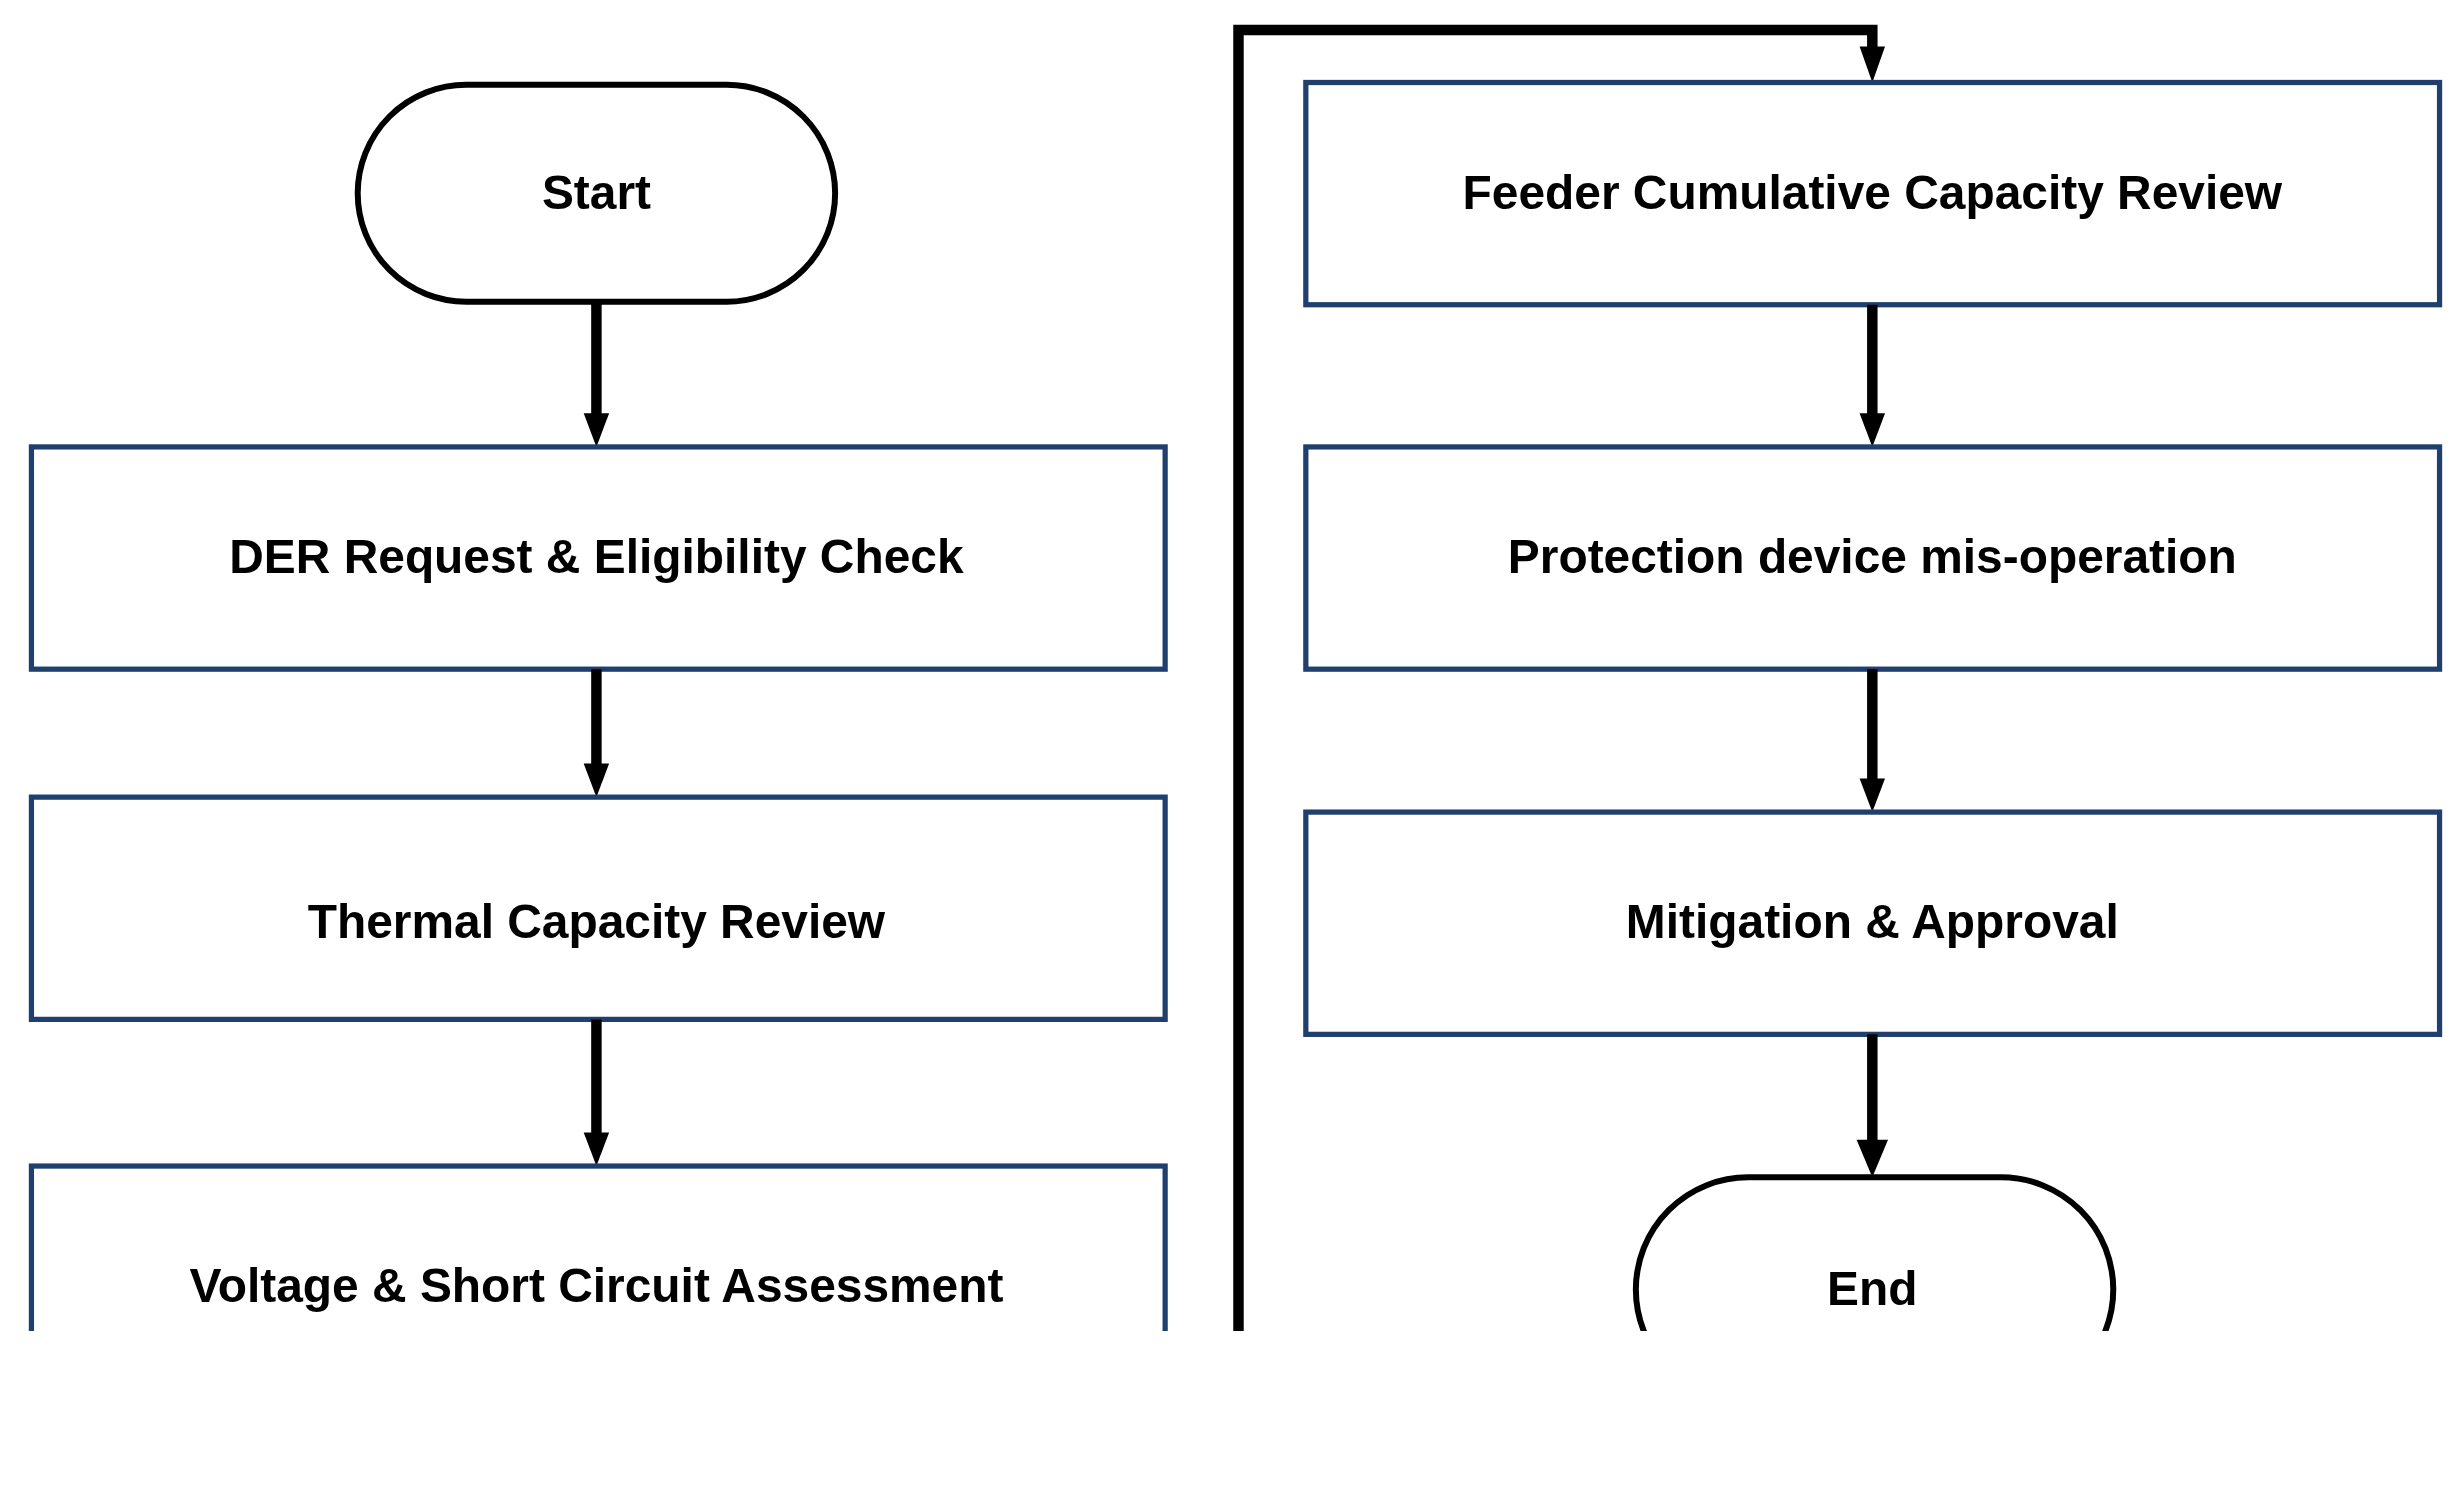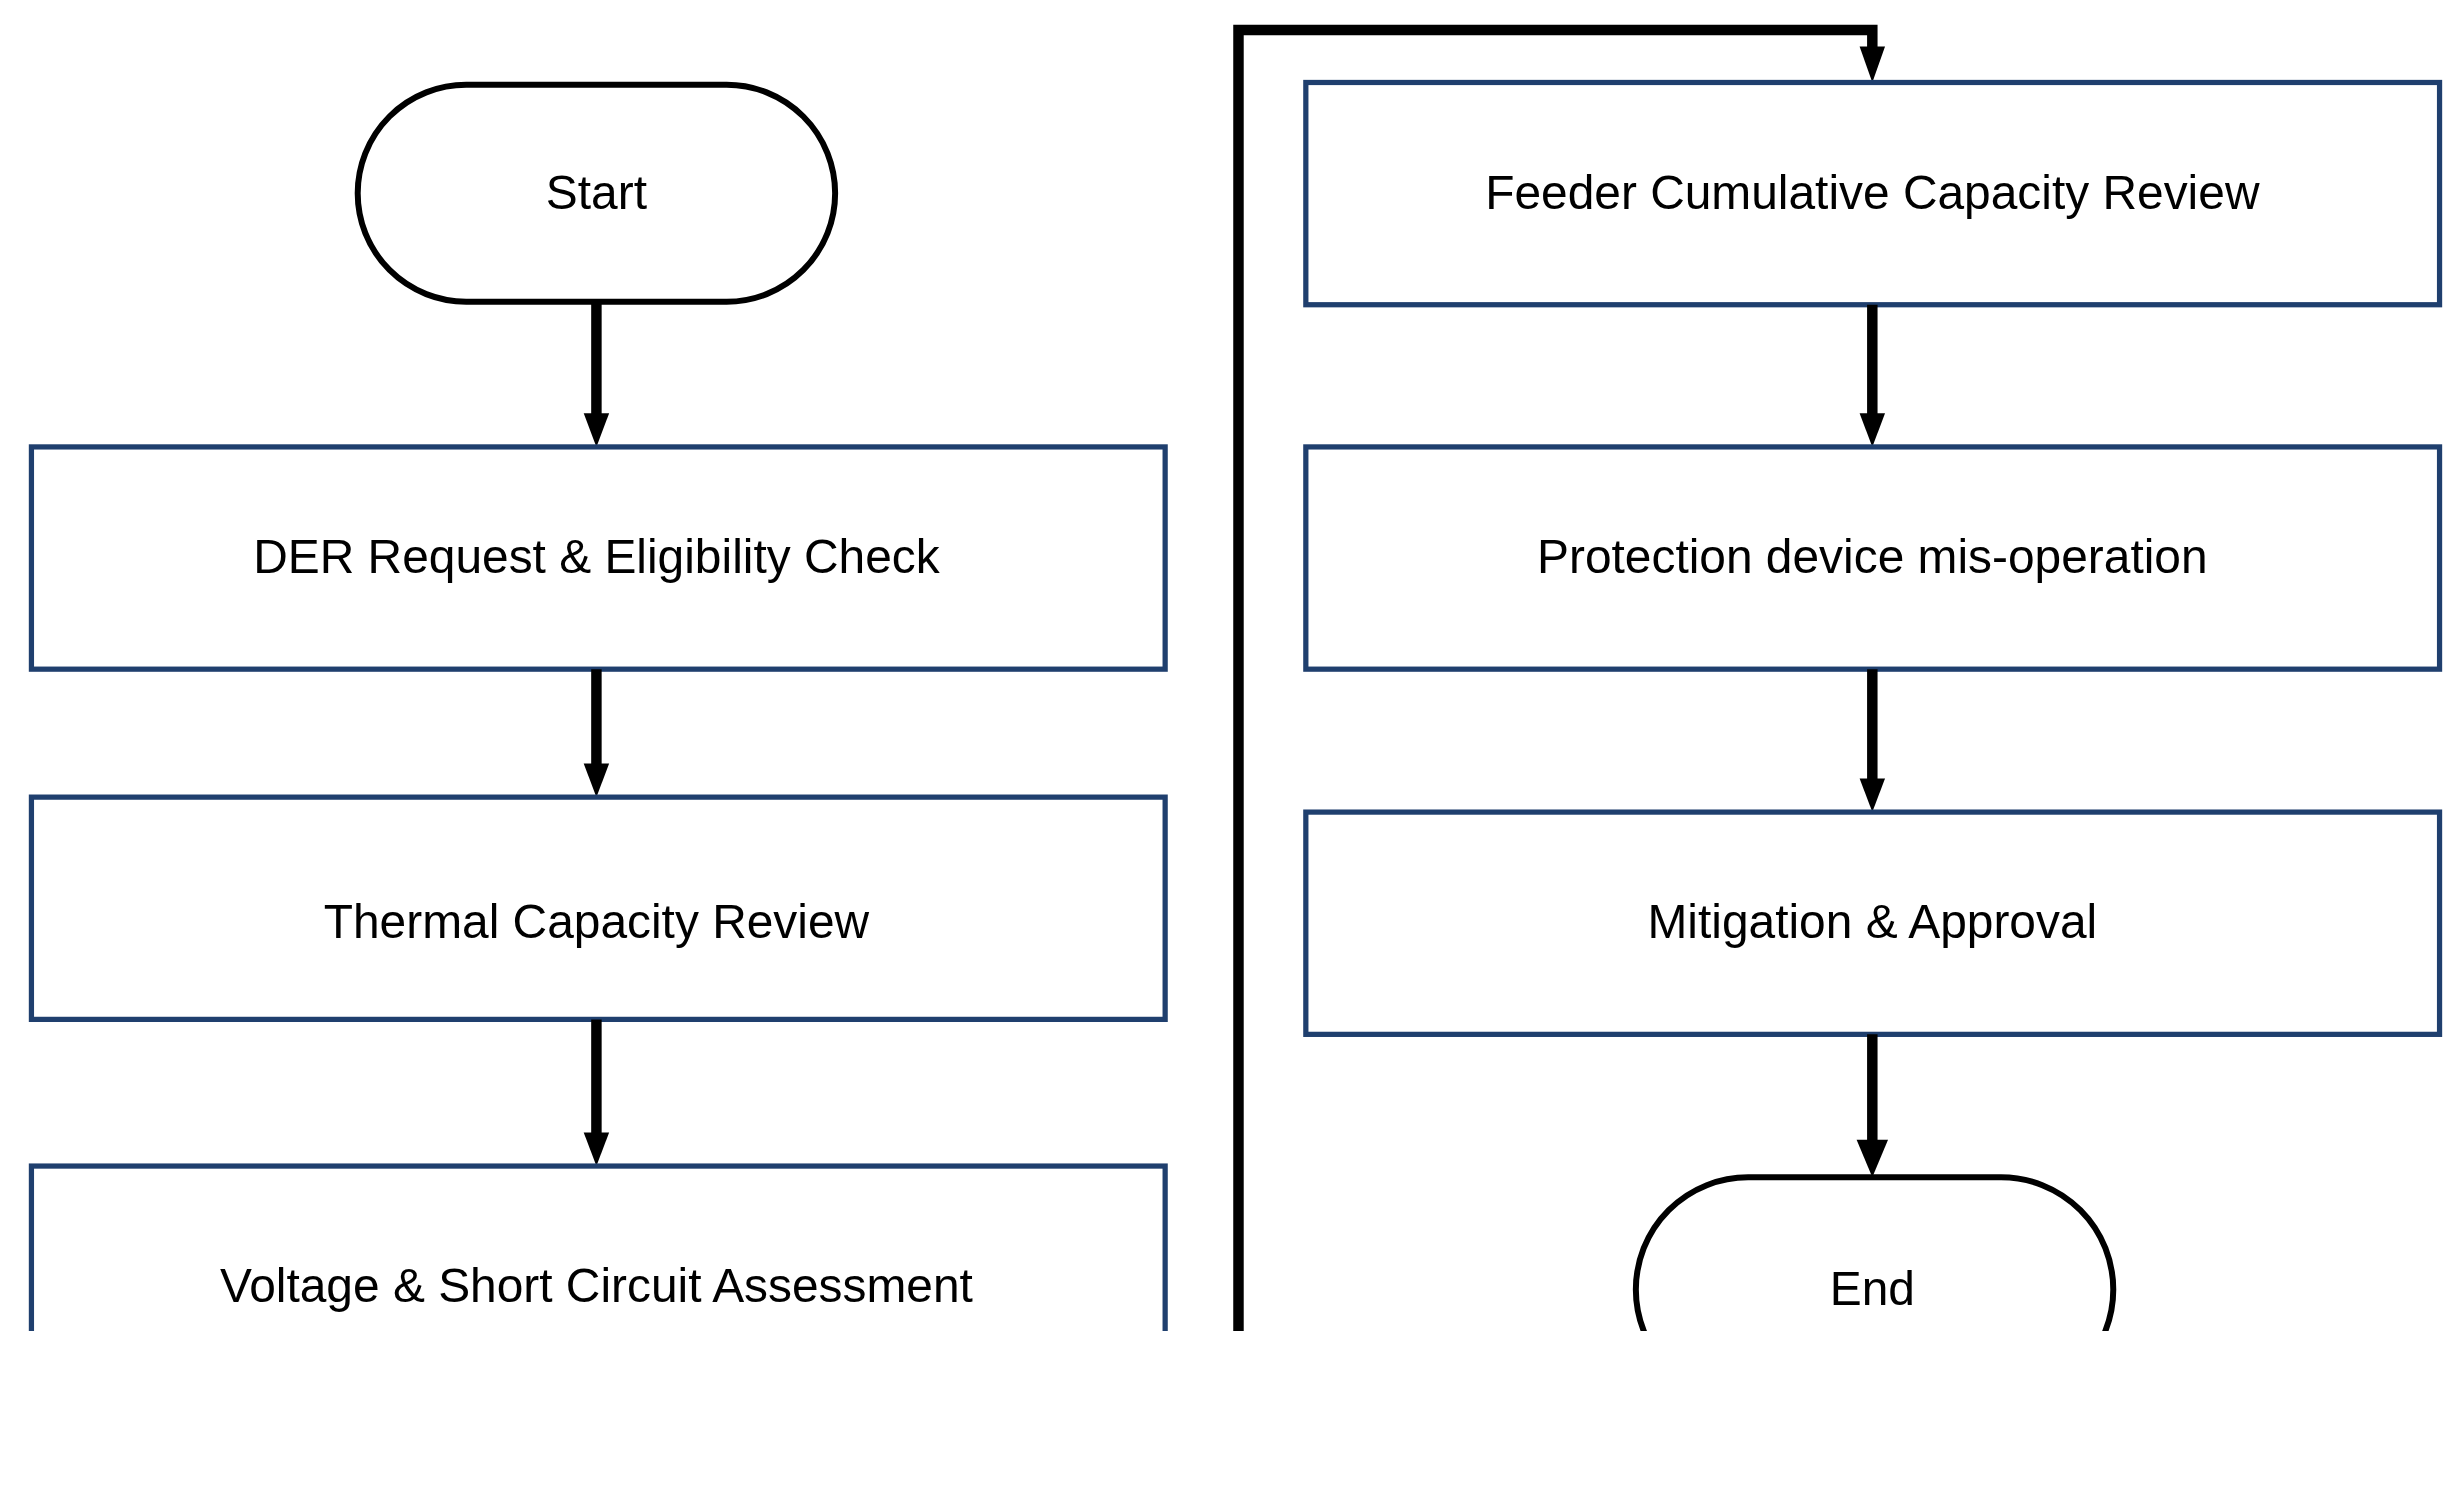--- a/index.html
+++ b/index.html
@@ -10,20 +10,21 @@
   }
   body {
     font-family: "Liberation Sans", sans-serif;
   }
   #canvas {
     position: relative;
     width: 2462px;
     height: 1331px;
     background: #ffffff;
     overflow: hidden;
+    font-weight: bold;
   }
   #flow-svg {
     position: absolute;
     top: 0;
     left: 0;
     width: 2462px;
     height: 1491px;
     display: block;
   }
   .node-label {

